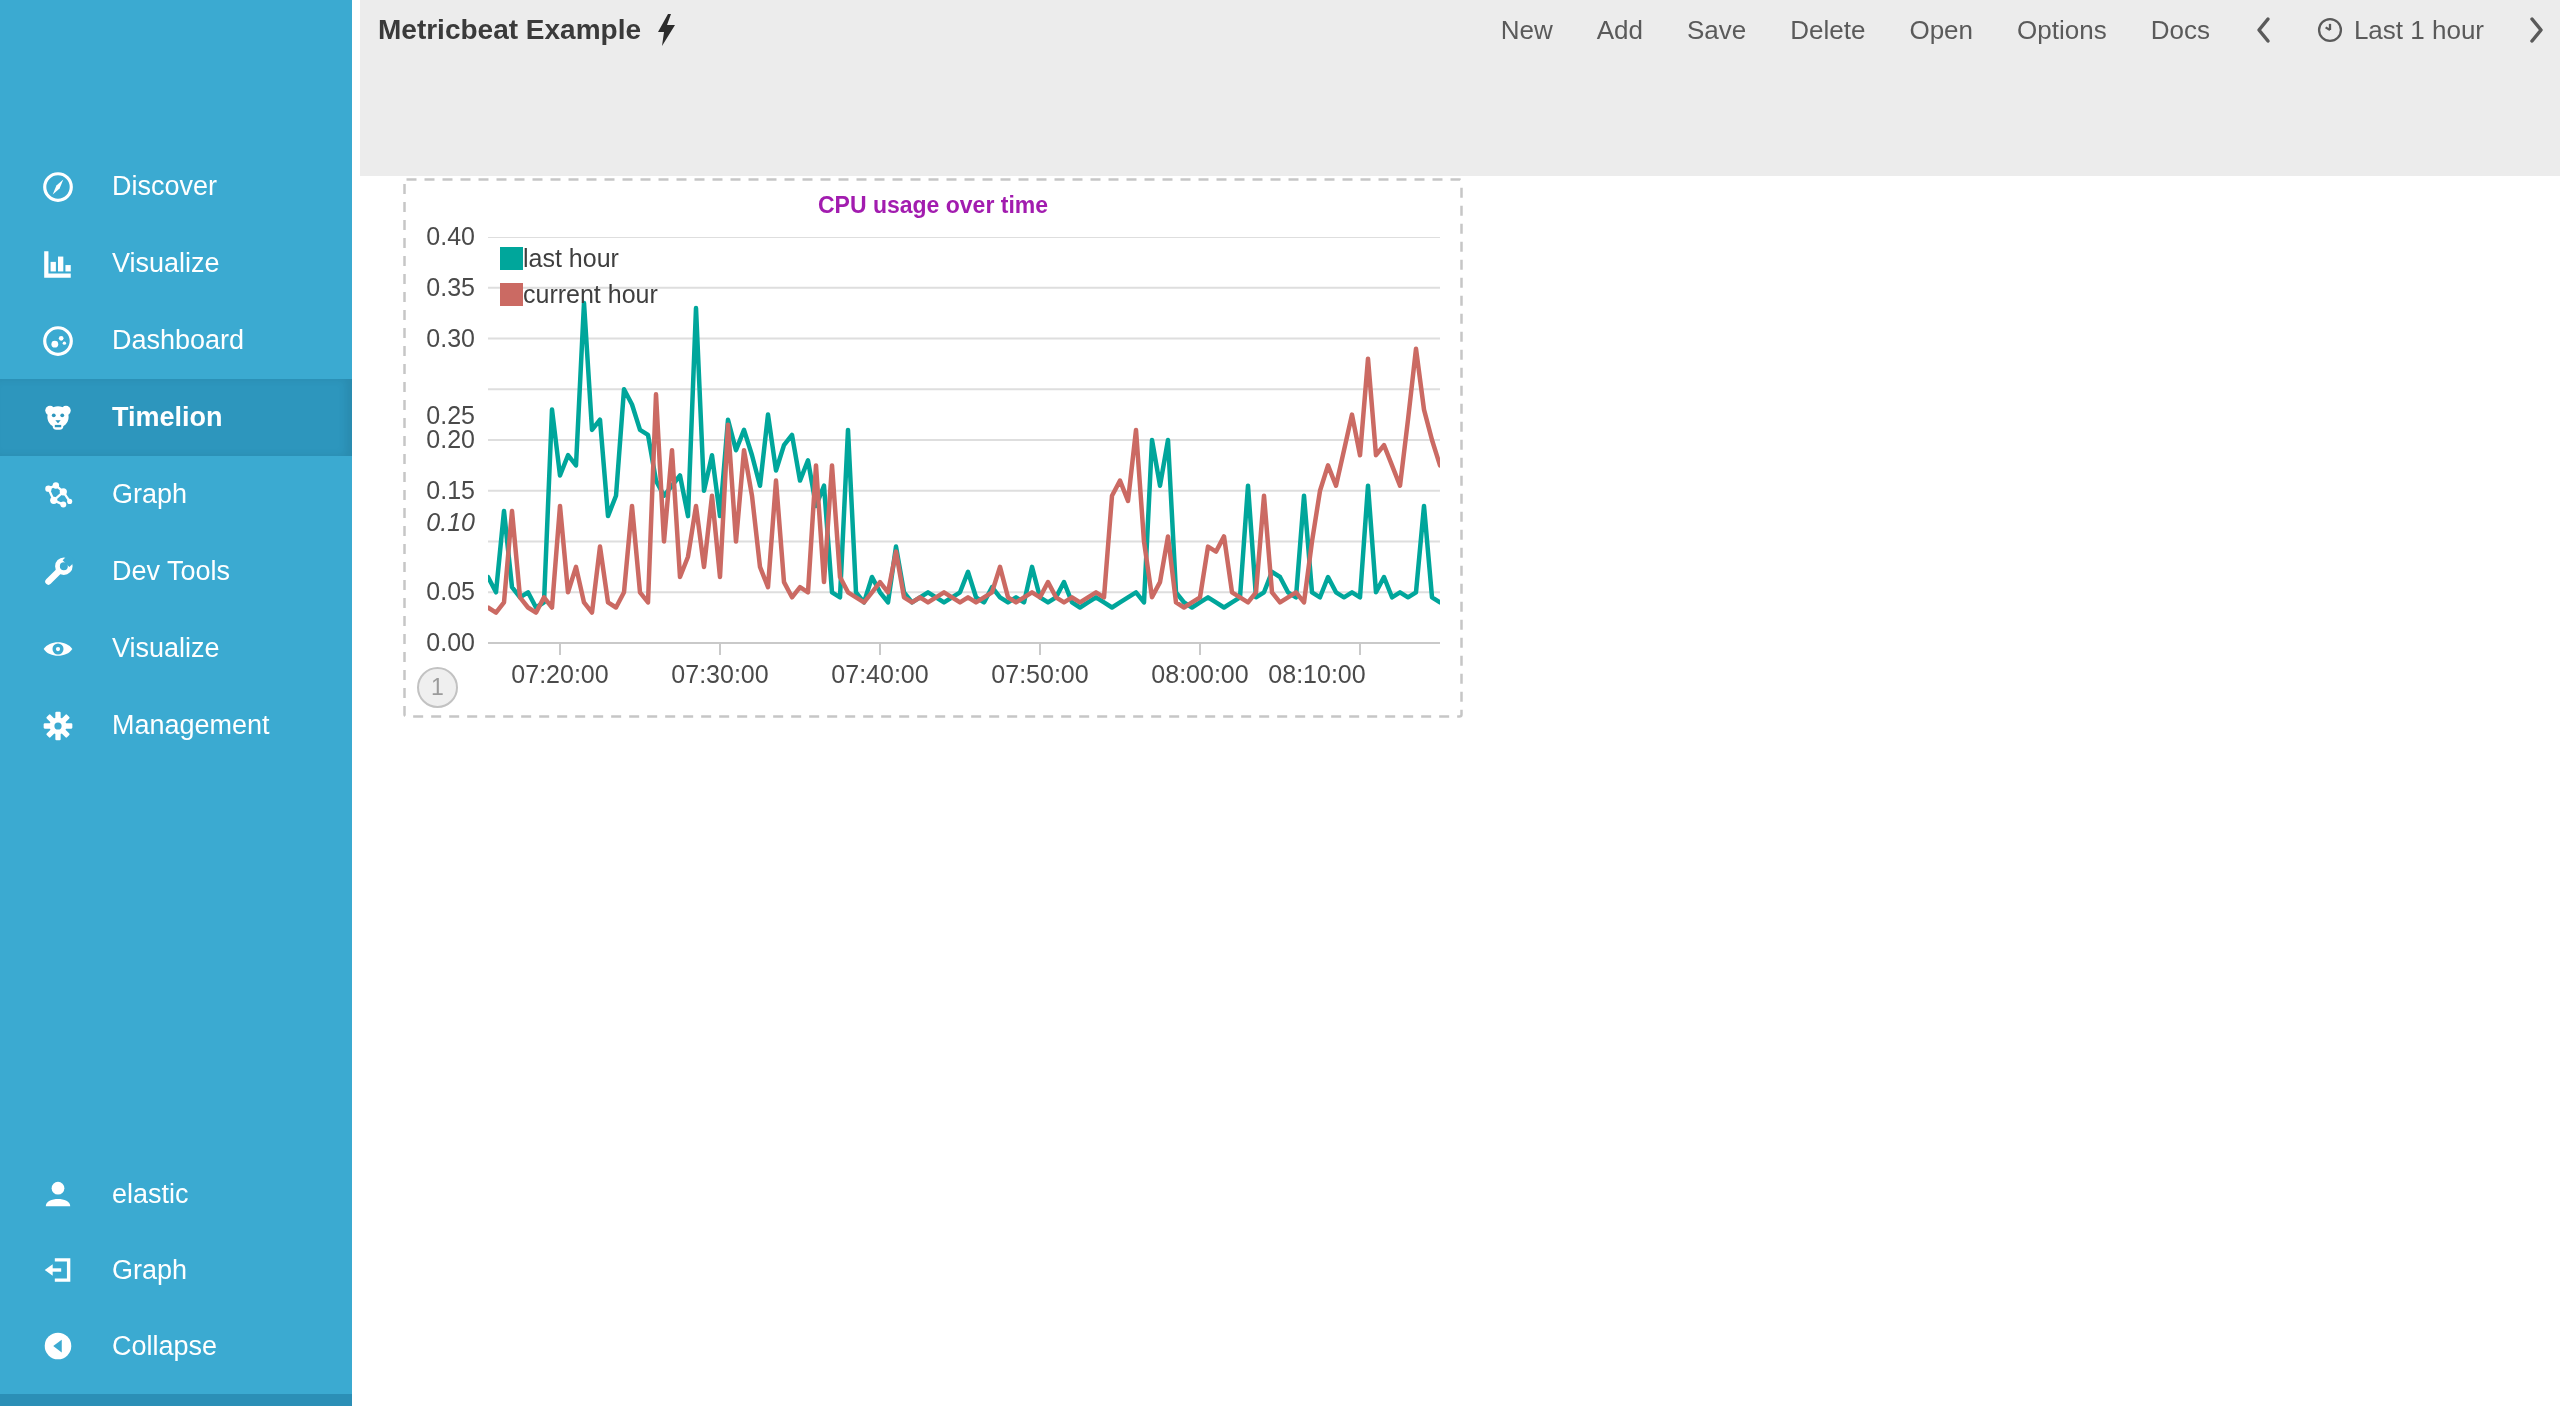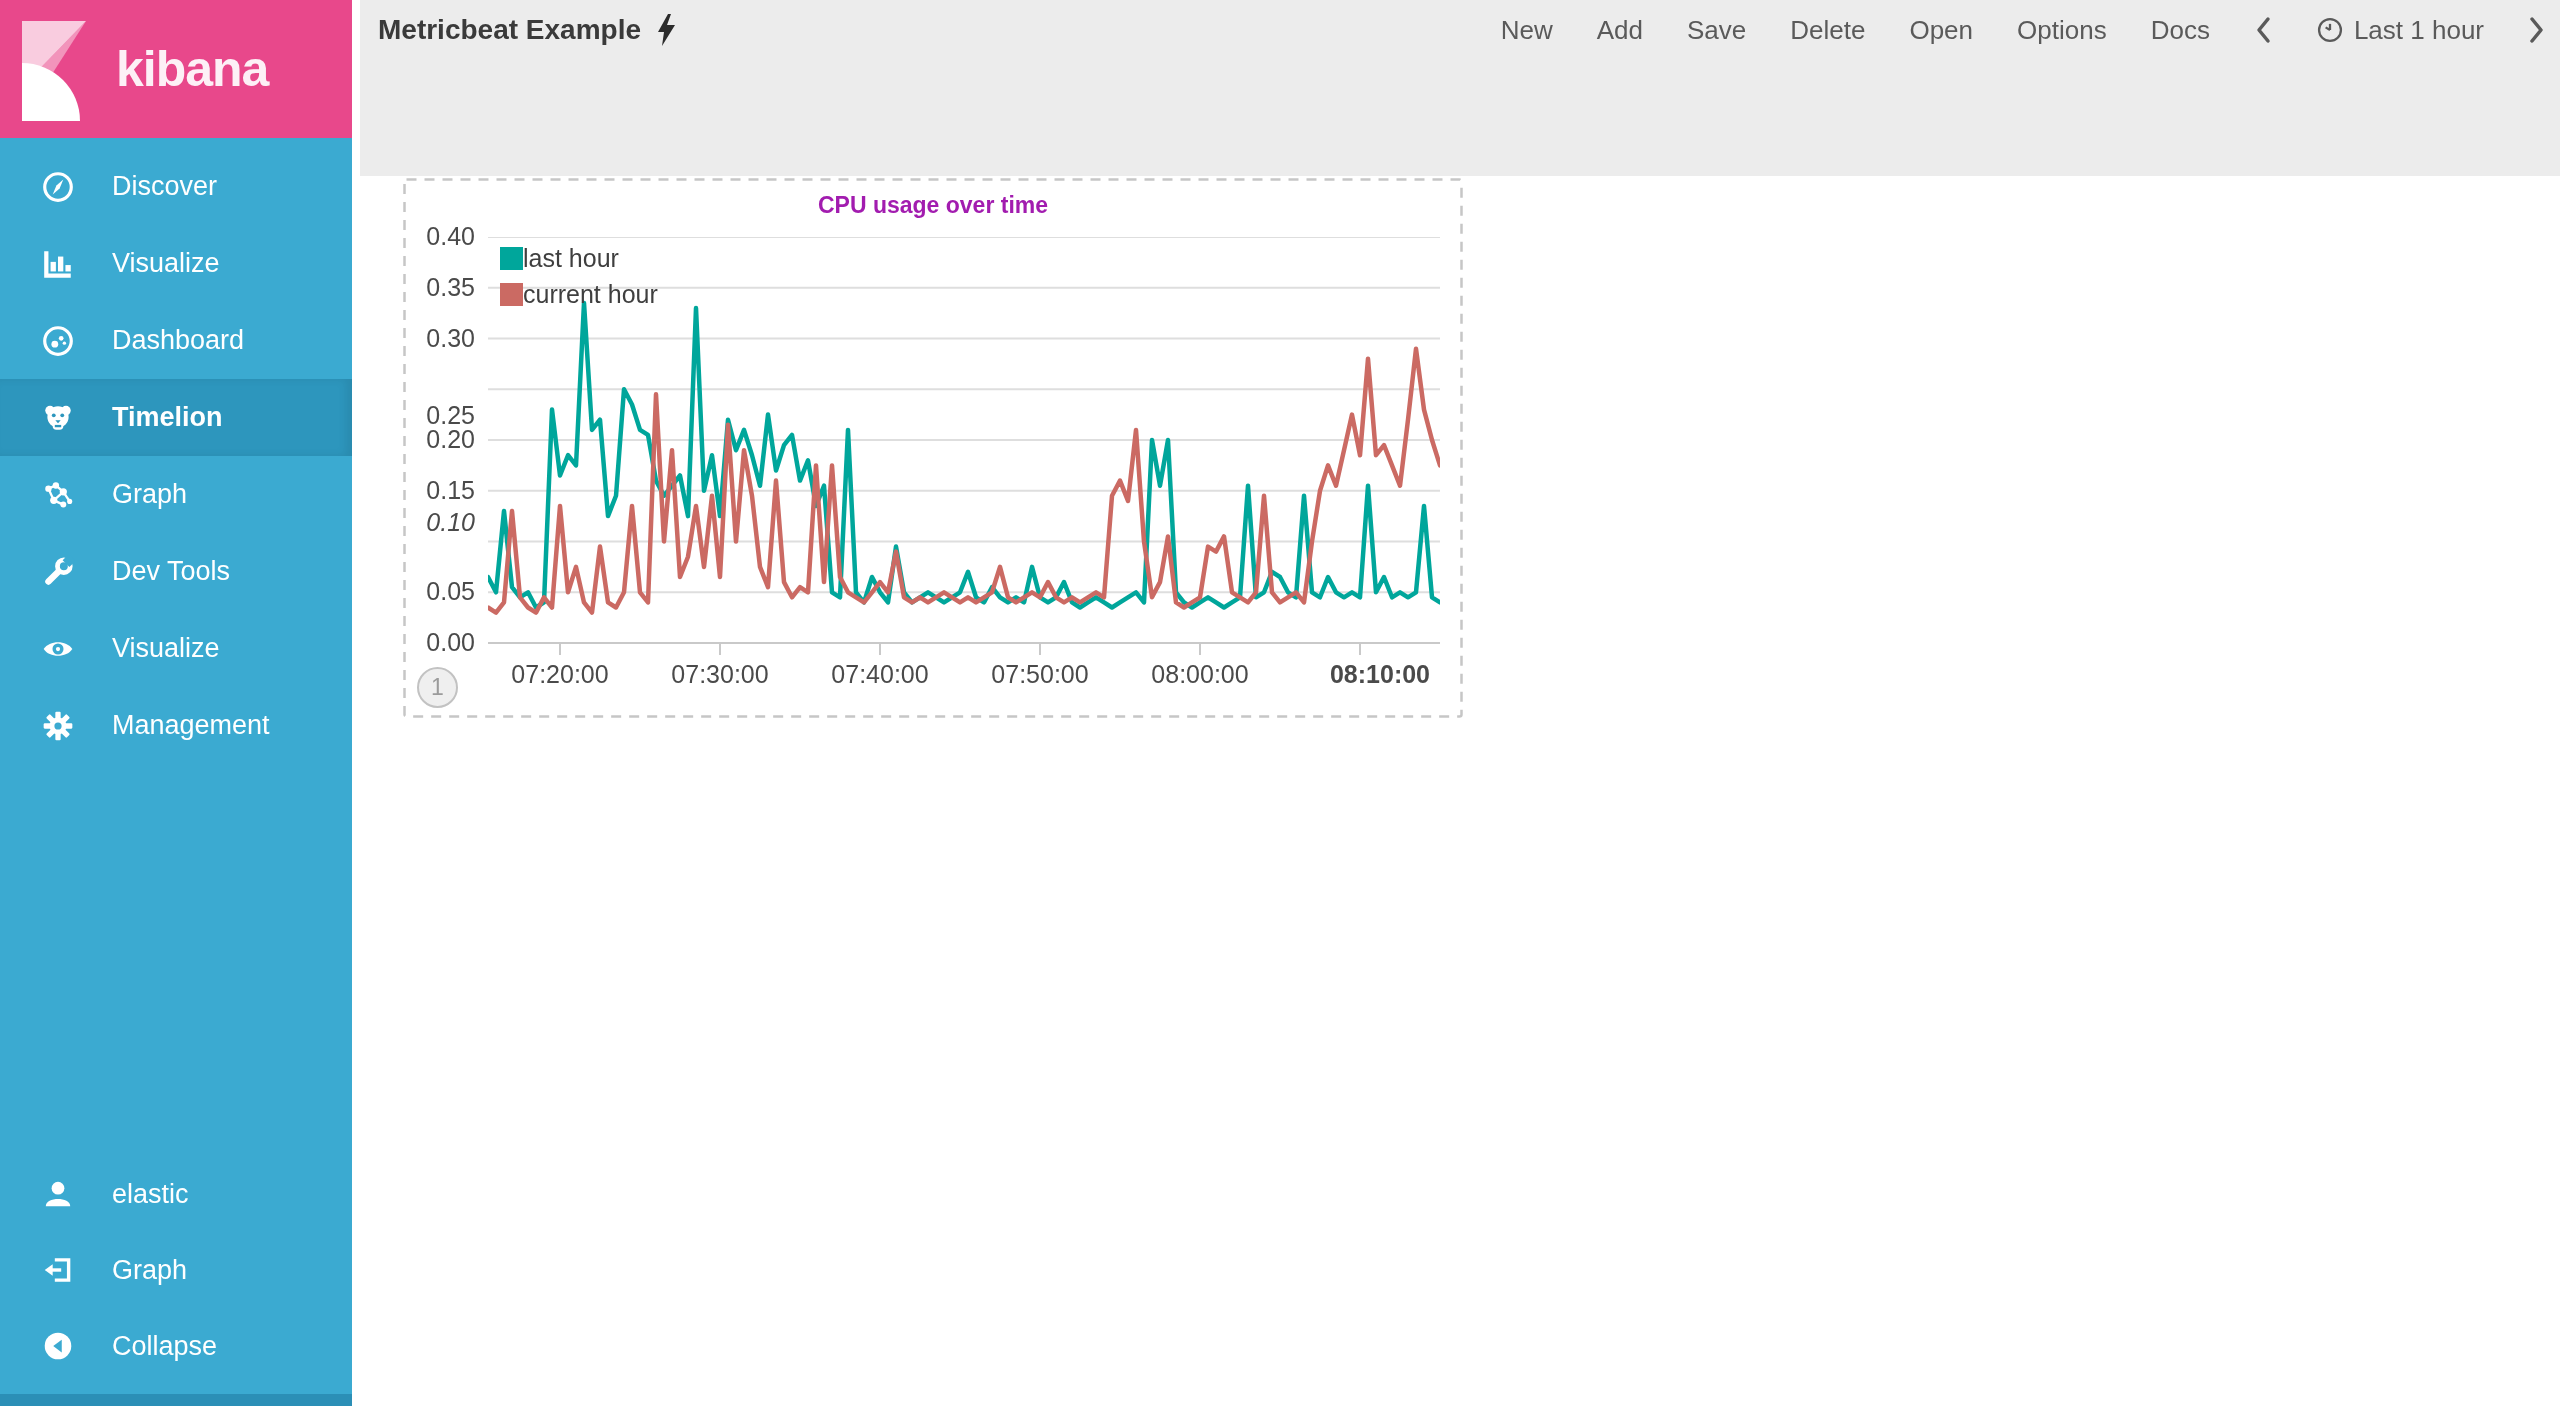--- a/index.html
+++ b/index.html
@@ -59,28 +59,20 @@
   .swatch { width:23px; height:23px; display:inline-block; }
   .legend-row span:last-child { font-size:25px; color:#3f3f3f; }
   .badge { position:absolute; left:14px; top:489px; width:41px; height:41px; border-radius:50%;
            background:#efefef; border:2px solid #c2c2c2; color:#9b9b9b; font-size:23px;
            display:flex; align-items:center; justify-content:center; }
 </style>
 </head>
 <body>
 
 <div class="sidebar">
-  <div class="logo-block">
-    <svg class="logo-mark" width="84" height="104" viewBox="0 0 84 104">
-      <polygon points="6,4 70,4 6,70" fill="rgba(255,255,255,0.72)"></polygon>
-      <polygon points="70,4 6,104 6,70" fill="rgba(255,255,255,0.42)"></polygon>
-      <path d="M6 104 L6 46 A58 58 0 0 1 64 104 Z" fill="#ffffff"></path>
-    </svg>
-    <span class="logo-text">kibana</span>
-  </div>
 
   <div class="nav">
     <div class="nav-item">
       <span class="nav-icon">
         <svg width="34" height="34" viewBox="0 0 32 32">
             <circle cx="16" cy="16" r="12.5" fill="none" stroke="#fff" stroke-width="3"></circle>
             <polygon points="21,9 17.5,17.5 11,23 14.5,14.5" fill="#fff"></polygon>
           </svg>
       </span>
       <span class="nav-label">Discover</span>
@@ -289,21 +281,21 @@
       <div class="ylabel" style="top: 145.5px;">0.30</div>
       <div class="ylabel" style="top: 94.75px;">0.35</div>
       <div class="ylabel" style="top: 44px;">0.40</div>
     </div>
   <div id="x-labels">
       <div class="xlabel" style="left: 87px;">07:20:00</div>
       <div class="xlabel" style="left: 247px;">07:30:00</div>
       <div class="xlabel" style="left: 407px;">07:40:00</div>
       <div class="xlabel" style="left: 567px;">07:50:00</div>
       <div class="xlabel" style="left: 727px;">08:00:00</div>
-      <div class="xlabel" style="left: 907px; font-weight: bold;">08:10:00</div>
+      <div class="xlabel" style="left: 844px;">08:10:00</div>
     </div>
   <div id="legend" class="legend">
       <div class="legend-row">
         <span class="swatch" style="background: rgb(0, 166, 155);"></span>
         <span>last hour</span>
       </div>
       <div class="legend-row">
         <span class="swatch" style="background: rgb(203, 106, 99);"></span>
         <span>current hour</span>
       </div>

